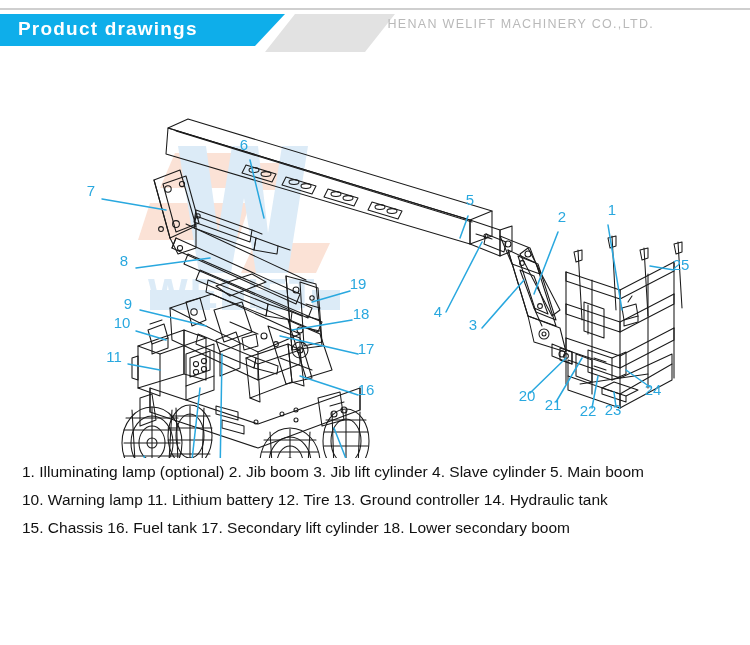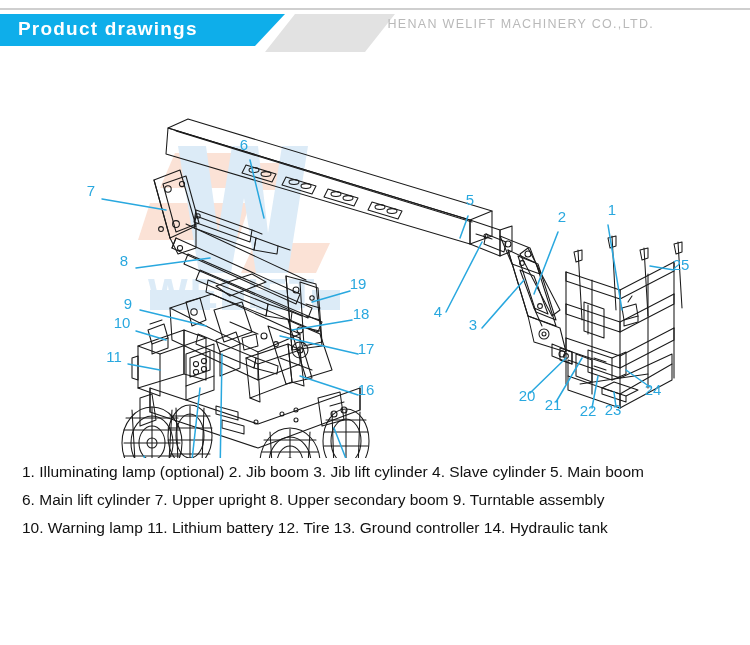--- a/index.html
+++ b/index.html
@@ -372,15 +372,15 @@
     <text x="588" y="358">22</text>
     <text x="613" y="357">23</text>
     <text x="653" y="337">24</text>
     <text x="681" y="212">25</text>
   </g>
 </svg>
 </div>
 
 <div class="legend">
   <div class="legend-line">1. Illuminating lamp (optional)   2. Jib boom   3. Jib lift cylinder   4. Slave cylinder   5. Main boom</div>
-  <div class="legend-line">6. Main lift cylinder   7. Upper upright   8. Upper secondary boom   9. Turntable assembly</div>
   <div class="legend-line">10. Warning lamp   11. Lithium battery   12. Tire   13. Ground controller   14. Hydraulic tank</div>
+  <div class="legend-line">15. Chassis 16. Fuel tank   17. Secondary lift cylinder   18. Lower secondary boom</div>
 </div>
 
 </body></html>

